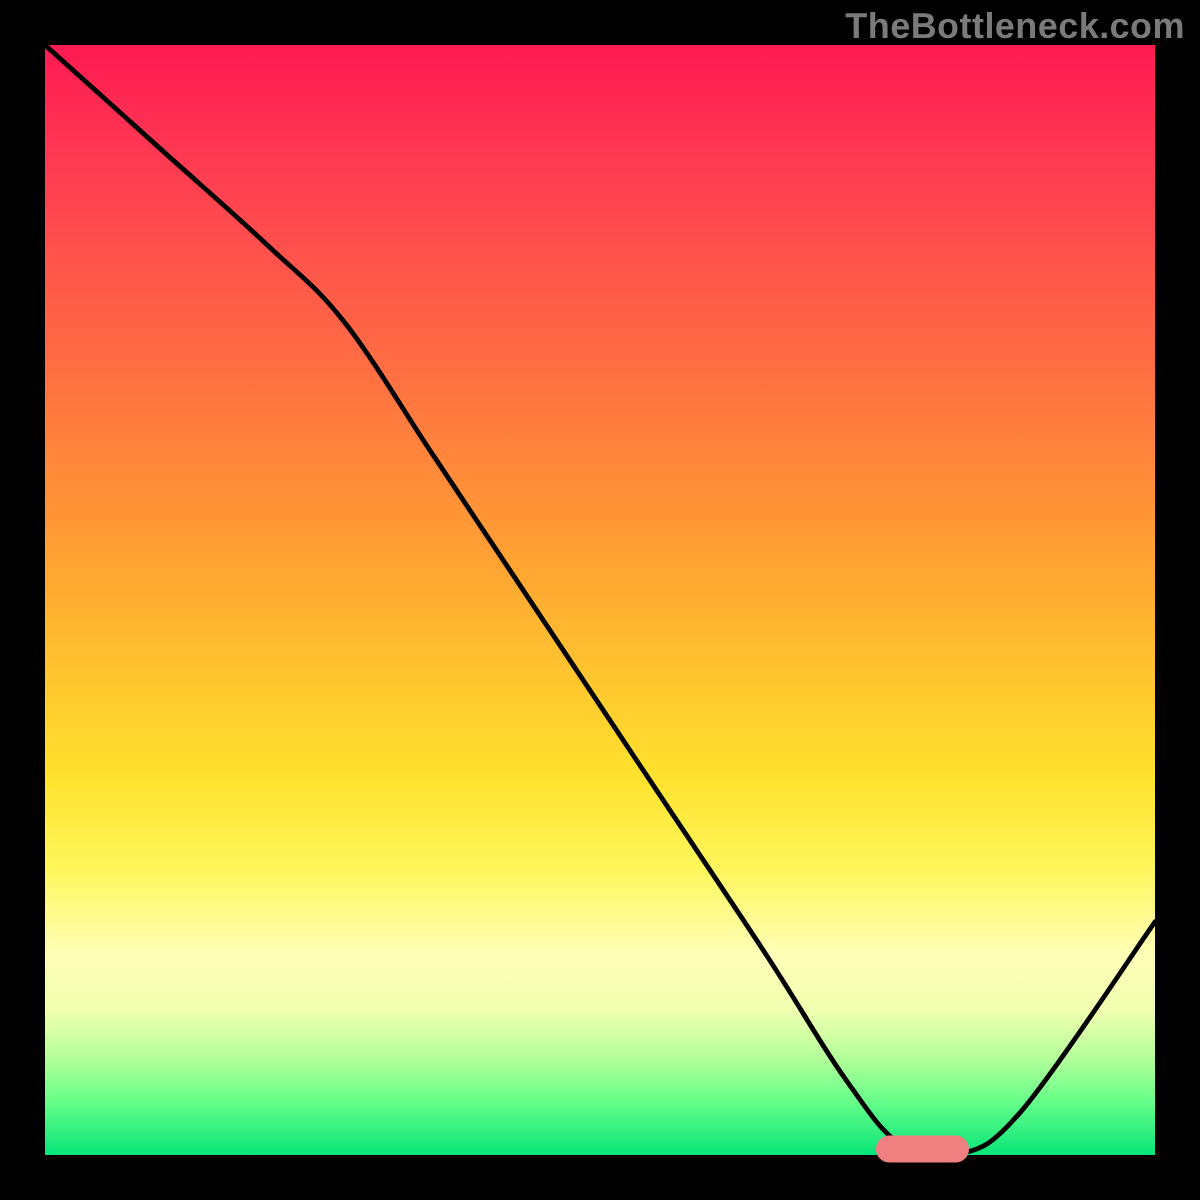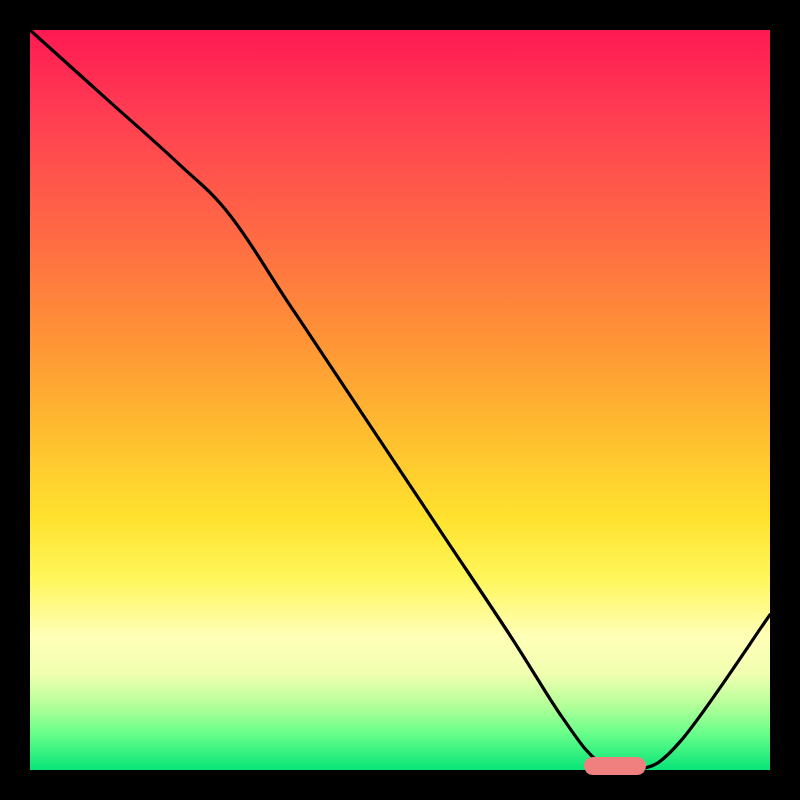--- a/index.html
+++ b/index.html
@@ -62,20 +62,21 @@
     height: 18px;
     background: #f08080;
     border-radius: 9px;
     z-index: 11;
   }
 </style>
 </head>
 <body>
 
 <div class="frame">
+  <div class="watermark">TheBottleneck.com</div>
 
   <div class="plot">
     <svg class="curve" viewBox="0 0 740 740" preserveAspectRatio="none">
       <path id="curve-path" fill="none" stroke="#000" stroke-width="3.2" stroke-linecap="round" stroke-linejoin="round" d="M 0.0 0.0 C 13.3 12.0, 47.4 42.6, 74.0 66.6 C 100.6 90.6, 125.4 111.9, 148.0 133.2 C 170.6 154.5, 179.8 159.7, 199.8 185.0 C 219.8 210.3, 235.0 237.8, 259.0 273.8 C 283.0 309.8, 306.4 344.8, 333.0 384.8 C 359.6 424.8, 380.4 455.8, 407.0 495.8 C 433.6 535.8, 458.4 572.2, 481.0 606.8 C 503.6 641.4, 516.8 665.6, 532.8 688.2 C 548.8 710.8, 556.5 723.3, 569.8 732.6 C 583.1 741.9, 592.1 744.0, 606.8 740.0 C 621.5 736.0, 627.2 738.4, 651.2 710.4 C 675.2 682.4, 724.0 607.2, 740.0 584.6"></path>
     </svg>
     <div class="marker" id="marker" style="width: 62.16px; height: 17.76px; left: 553.52px; top: 727.42px; border-radius: 8.88px; background: rgb(240, 128, 128);"></div>
   </div>
 </div>
 
 </body></html>

